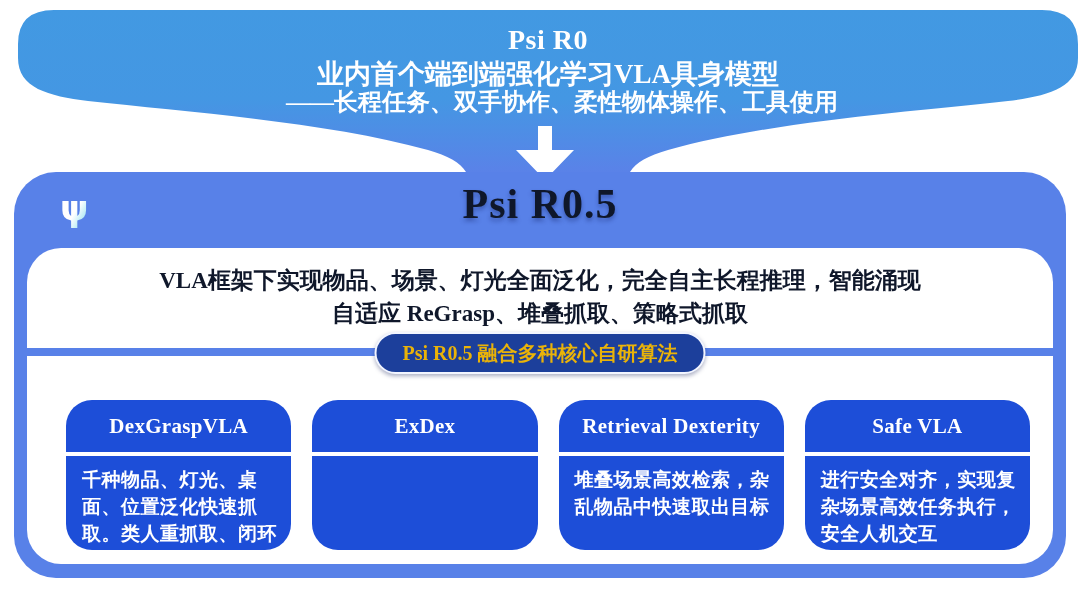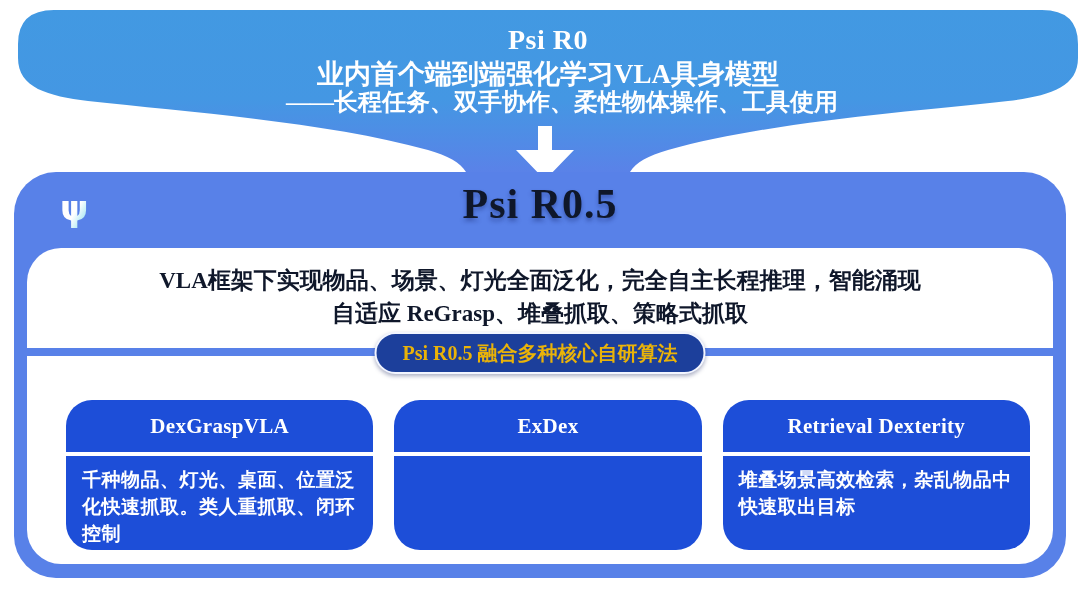--- a/index.html
+++ b/index.html
@@ -104,14 +104,19 @@
     </div>
     <div class="card">
       <div class="card-title">ExDex</div>
       <div class="card-divider"></div>
     </div>
     <div class="card">
       <div class="card-title">Retrieval Dexterity</div>
       <div class="card-divider"></div>
       <div class="card-body">堆叠场景高效检索，杂乱物品中快速取出目标</div>
     </div>
+    <div class="card">
+      <div class="card-title">Safe VLA</div>
+      <div class="card-divider"></div>
+      <div class="card-body">进行安全对齐，实现复杂场景高效任务执行，安全人机交互</div>
+    </div>
   </div>
 </div>
 
 </body></html>

